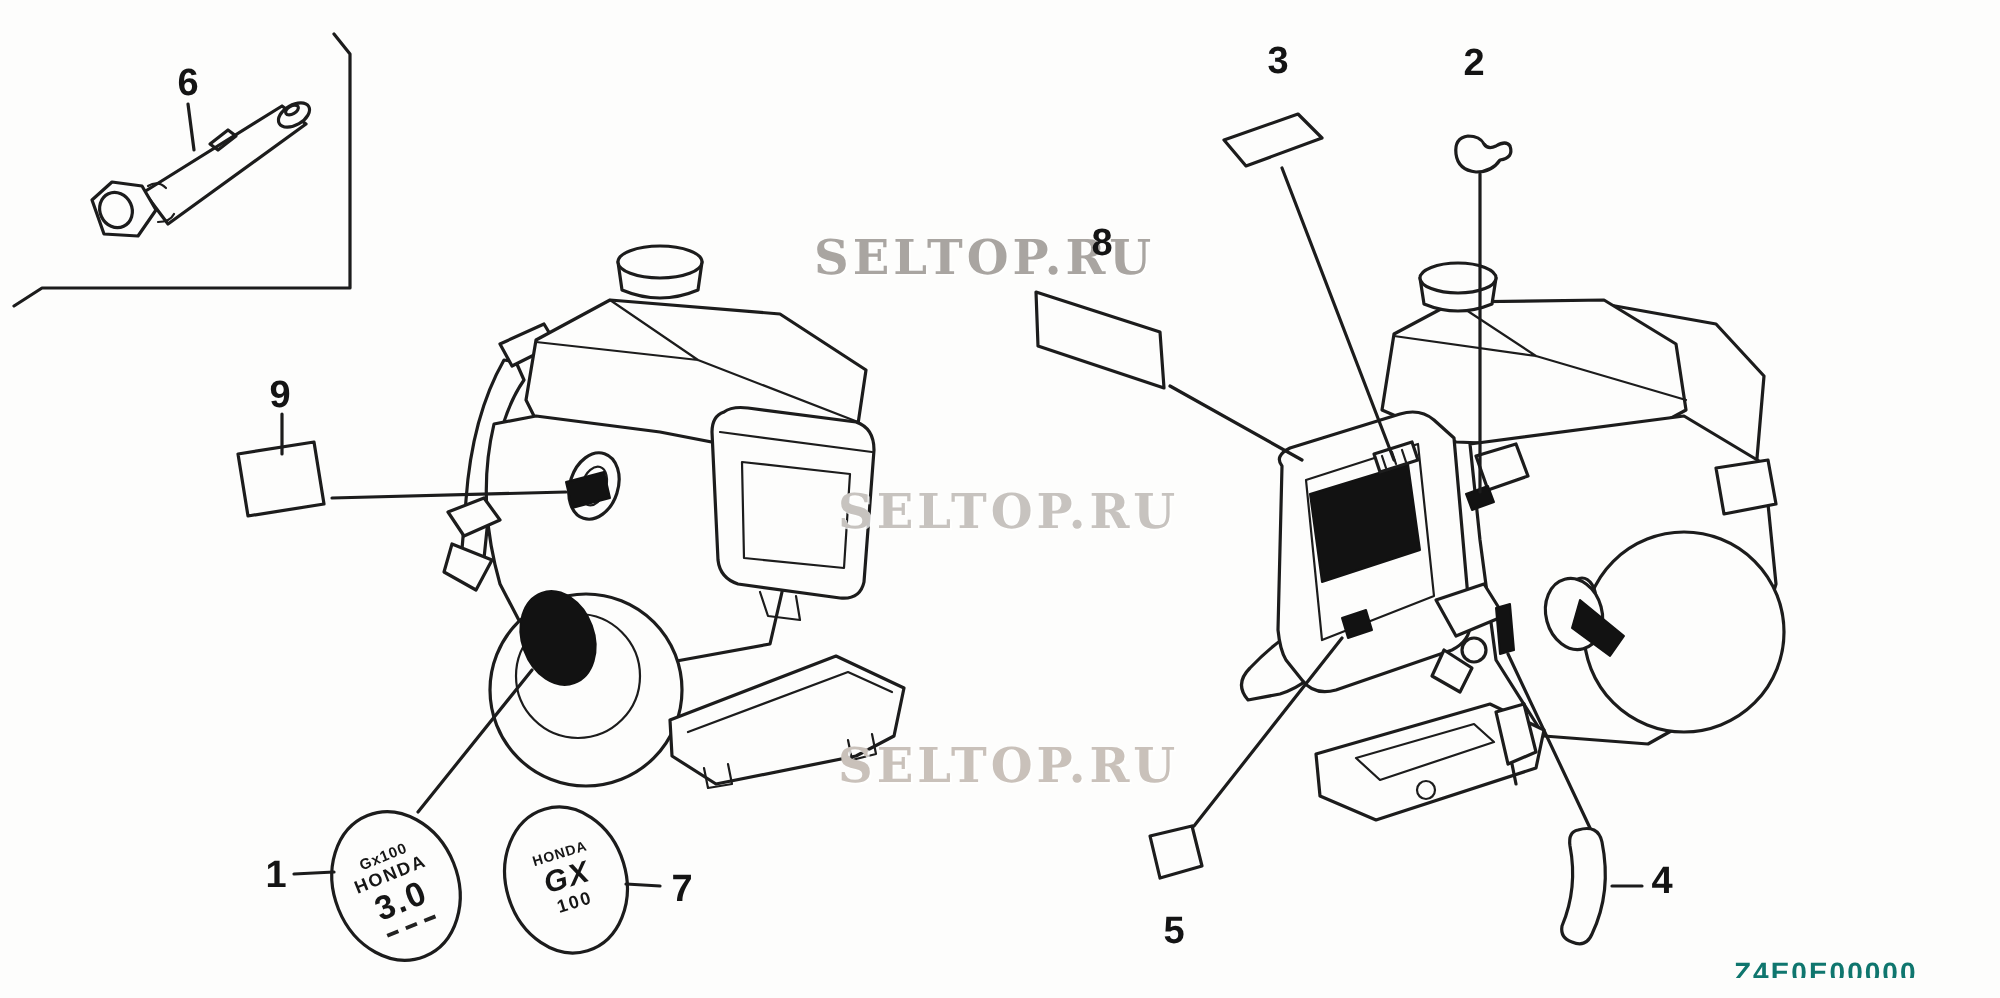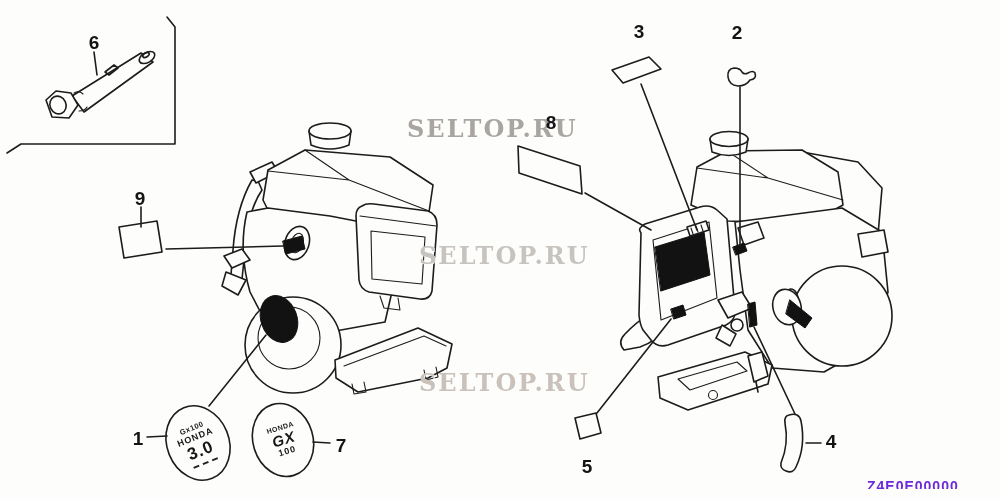--- a/index.html
+++ b/index.html
@@ -20,21 +20,21 @@
   }
   .wm{
     position:absolute;font:700 24px "DejaVu Serif",serif;letter-spacing:2px;
     text-shadow:1px 1px 0 rgba(255,255,255,.75);white-space:nowrap;
   }
   .wm1{left:407px;top:114px;color:#a9a5a1;}
   .wm2{left:419px;top:241px;color:#c7c3bf;}
   .wm3{left:419px;top:368px;color:#c9c1ba;}
   .partcode{
     position:absolute;left:867px;top:478px;height:11px;overflow:hidden;
-    font:700 14px "Liberation Sans",sans-serif;letter-spacing:1px;color:#6d28d9;white-space:nowrap;
+    font:700 14px "Liberation Sans",sans-serif;letter-spacing:1px;color:#0f766e;white-space:nowrap;
   }
   .emblem{position:absolute;text-align:center;color:#161616;line-height:0.95;}
   .emb1{left:198px;top:444px;transform:translate(-50%,-50%) rotate(-22deg);}
   .emb7{left:284px;top:440px;transform:translate(-50%,-50%) rotate(-17deg);}
   .e1a{display:block;font:700 7.5px "Liberation Sans",sans-serif;letter-spacing:.5px;}
   .e1b{display:block;font:900 9px "Liberation Sans",sans-serif;letter-spacing:1px;}
   .e1c{display:block;font:900 17px "Liberation Sans",sans-serif;letter-spacing:1px;}
   .e1dash{width:26px;border-top:2px dashed #222;margin:2px auto 0;}
   .e7a{display:block;font:900 7px "Liberation Sans",sans-serif;letter-spacing:.5px;}
   .e7b{display:block;font:italic 900 15px "Liberation Sans",sans-serif;letter-spacing:1px;}

